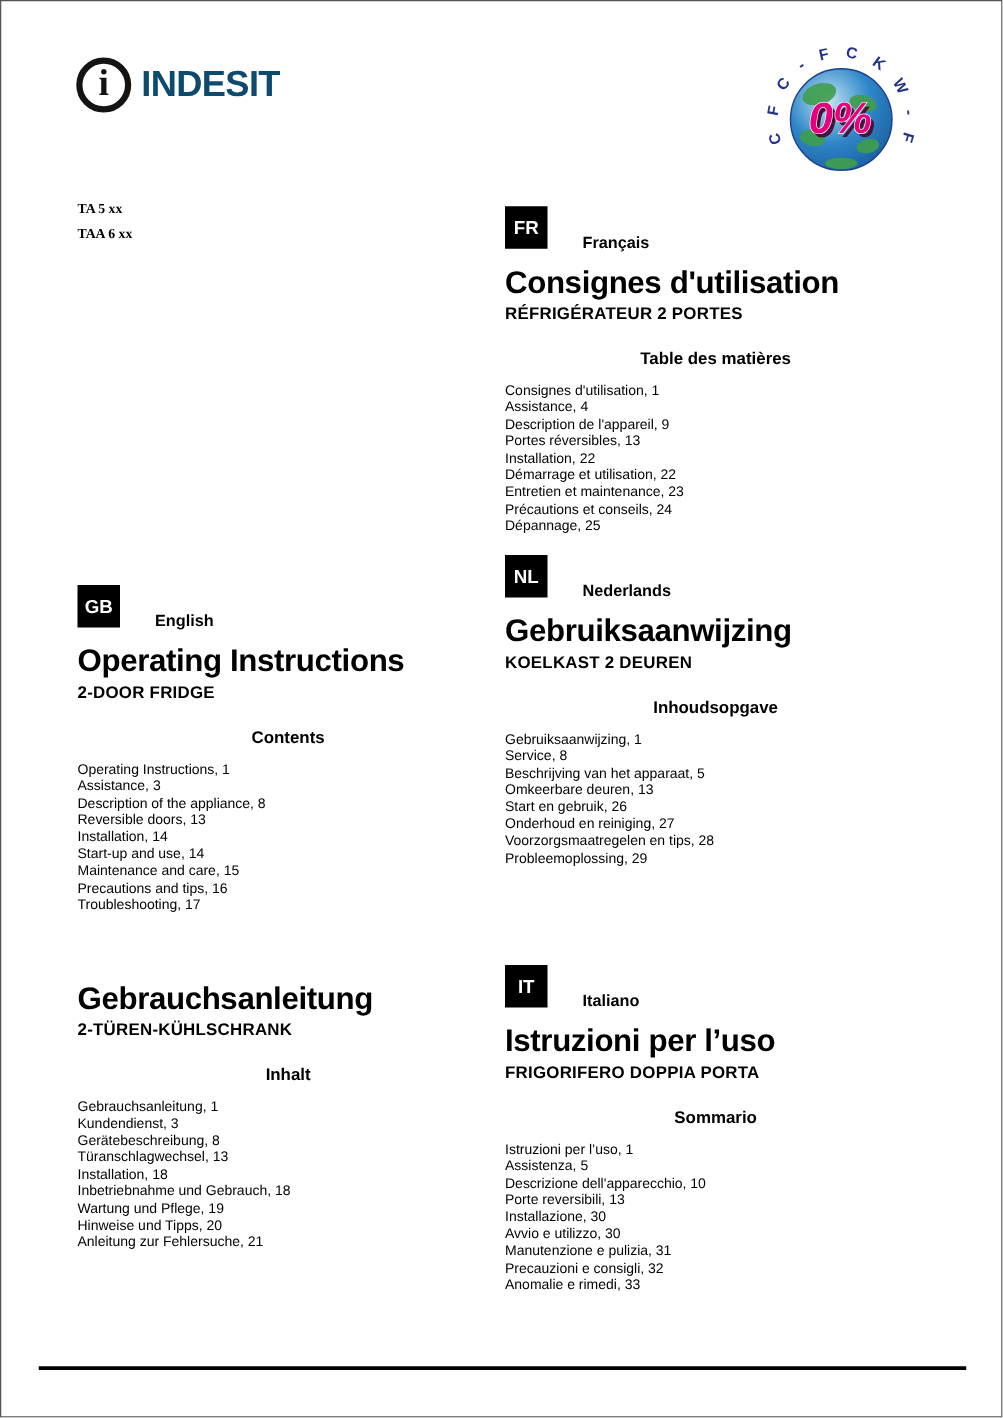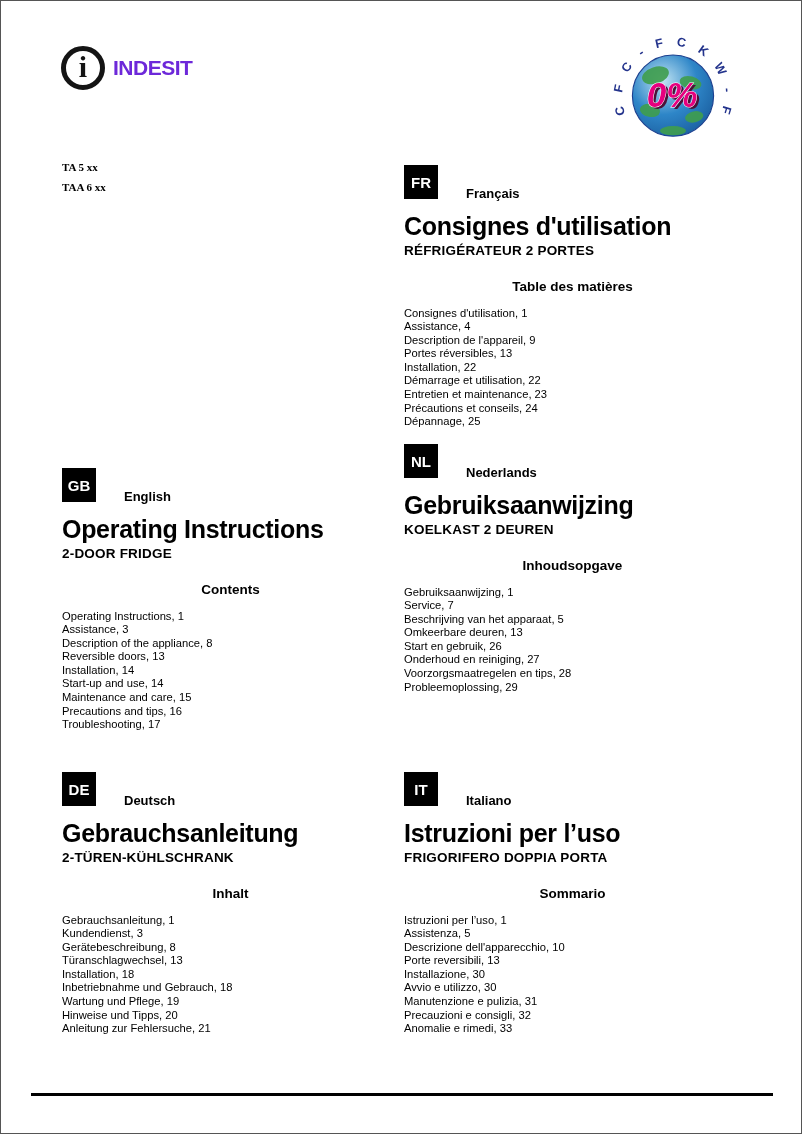--- a/index.html
+++ b/index.html
@@ -21,22 +21,22 @@
     width:34px; height:34px;
     border:5px solid #141414; border-radius:50%;
     display:flex; align-items:center; justify-content:center;
   }
   .logo-i {
     font-family:"Liberation Serif", serif;
     font-weight:bold; font-size:30px; line-height:1;
     margin-top:-3px; color:#141414;
   }
   .brand-word {
-    font-weight:bold; font-size:21px; letter-spacing:-0.5px;
-    color:#6d28d9;
+    font-weight:bold; font-size:29px; letter-spacing:-0.5px;
+    color:#0c4a6e;
   }
 
   
   .eco-badge { position:absolute; left:612px; top:28px; }
 
   
   .models {
     position:absolute; left:61px; top:156px;
     font-family:"Liberation Serif", serif;
     font-weight:bold; font-size:11px; line-height:20px;
@@ -168,35 +168,31 @@
   <section class="lang-section sec-nl">
     <div class="badge-row">
       <div class="lang-badge">NL</div>
       <div class="lang-name">Nederlands</div>
     </div>
     <h1 class="sec-title">Gebruiksaanwijzing</h1>
     <h2 class="sec-subtitle">KOELKAST 2 DEUREN</h2>
     <div class="toc-heading">Inhoudsopgave</div>
     <div class="toc-list">
         <div class="toc-item">Gebruiksaanwijzing, 1</div>
-        <div class="toc-item">Service, 7</div>
+        <div class="toc-item">Service, 8</div>
         <div class="toc-item">Beschrijving van het apparaat, 5</div>
         <div class="toc-item">Omkeerbare deuren, 13</div>
         <div class="toc-item">Start en gebruik, 26</div>
         <div class="toc-item">Onderhoud en reiniging, 27</div>
         <div class="toc-item">Voorzorgsmaatregelen en tips, 28</div>
         <div class="toc-item">Probleemoplossing, 29</div>
       </div>
   </section>
 
   <section class="lang-section sec-de">
-    <div class="badge-row">
-      <div class="lang-badge">DE</div>
-      <div class="lang-name">Deutsch</div>
-    </div>
     <h1 class="sec-title">Gebrauchsanleitung</h1>
     <h2 class="sec-subtitle">2-TÜREN-KÜHLSCHRANK</h2>
     <div class="toc-heading">Inhalt</div>
     <div class="toc-list">
         <div class="toc-item">Gebrauchsanleitung, 1</div>
         <div class="toc-item">Kundendienst, 3</div>
         <div class="toc-item">Gerätebeschreibung, 8</div>
         <div class="toc-item">Türanschlagwechsel, 13</div>
         <div class="toc-item">Installation, 18</div>
         <div class="toc-item">Inbetriebnahme und Gebrauch, 18</div>

